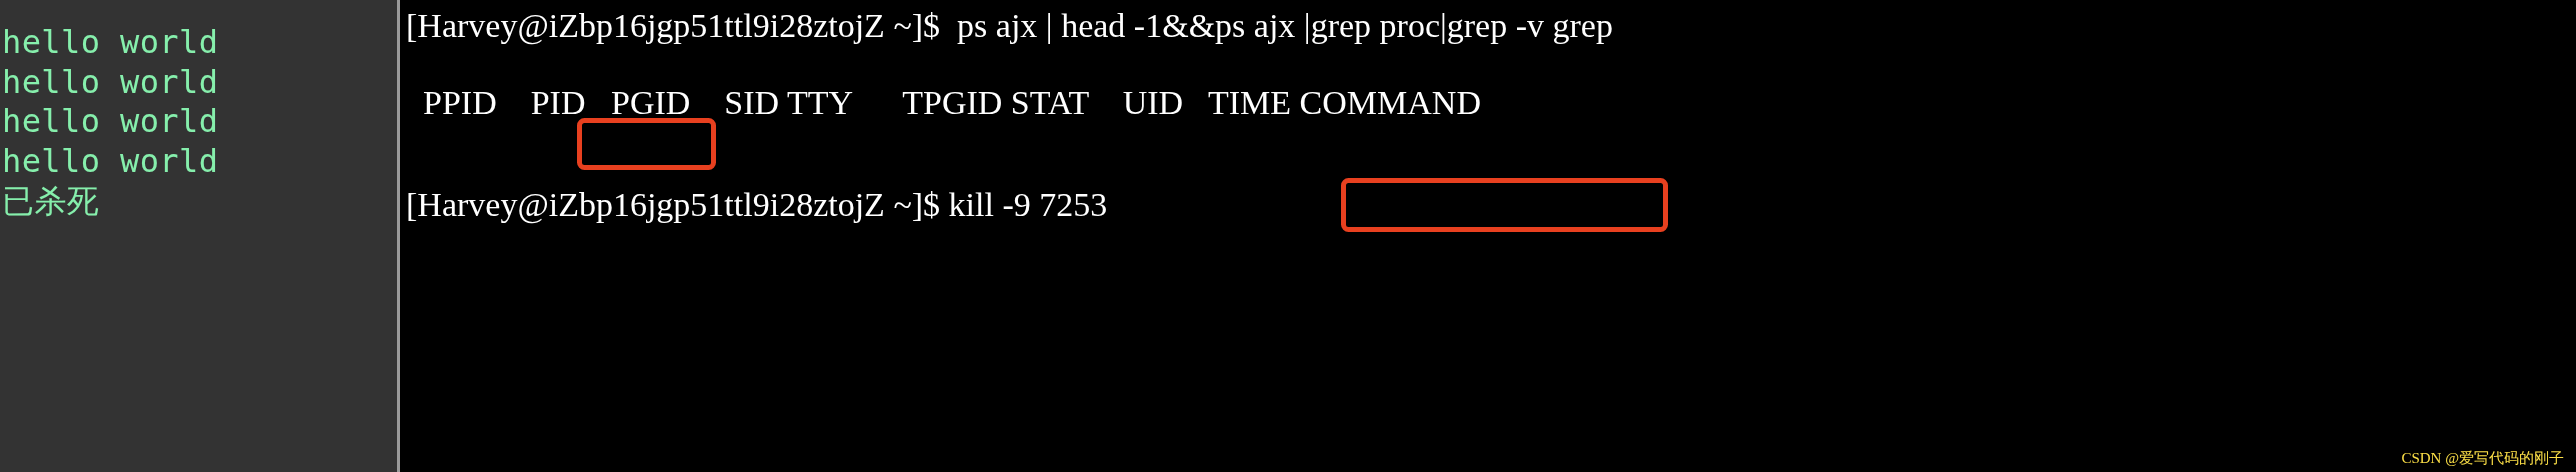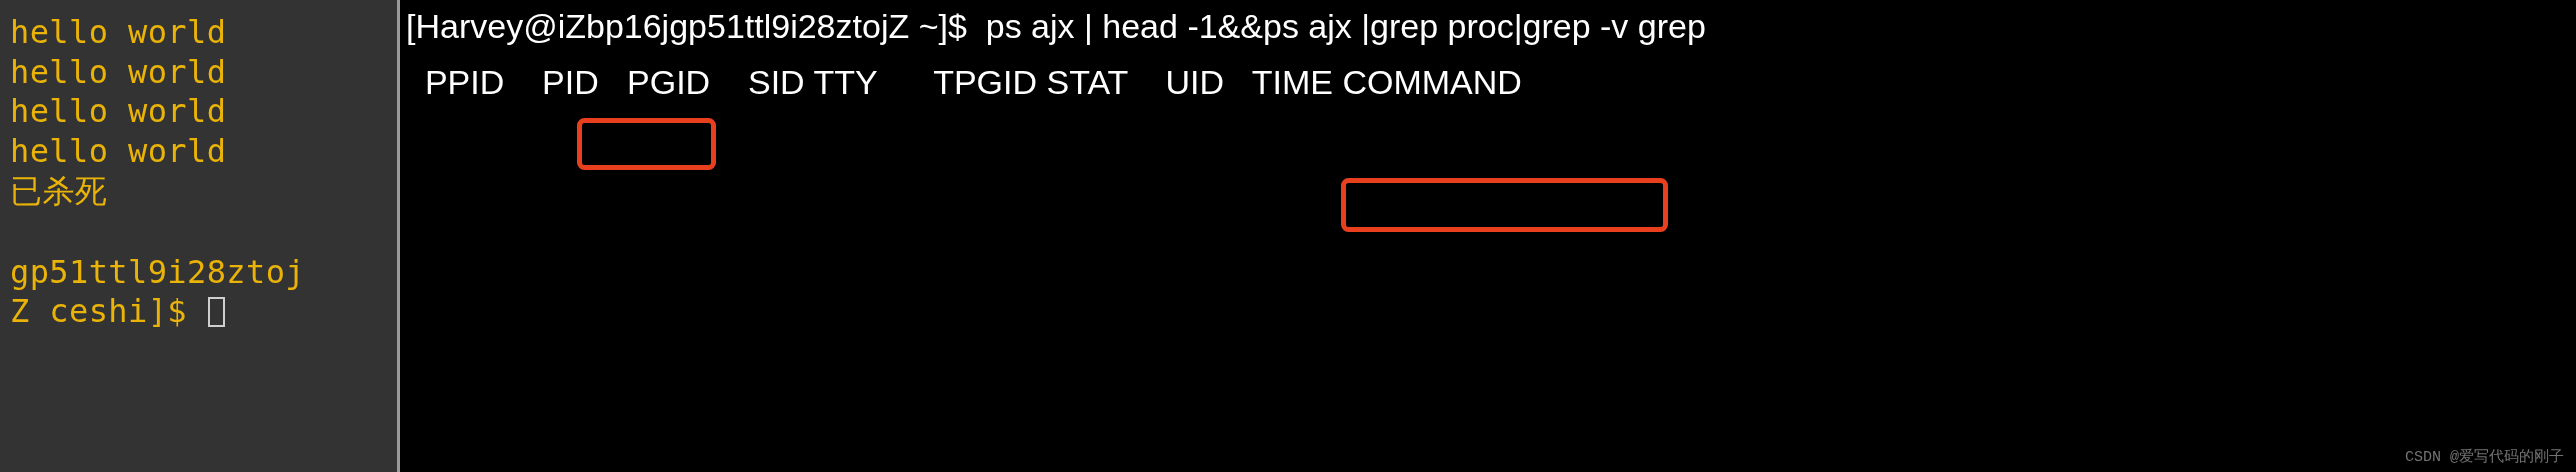--- a/index.html
+++ b/index.html
@@ -33,27 +33,28 @@
   #left-divider {
     position: absolute;
     left: 397px;
     top: 0;
     width: 3px;
     height: 473px;
     background: #9a9a9a;
   }
   .left-line {
     position: absolute;
-    left: 10px;
-    color: #eab308;
+    left: 2px;
+    color: #86efac;
     font-family: "DejaVu Sans Mono", "Liberation Mono", monospace;
     font-size: 32px;
     line-height: 32px;
     letter-spacing: 0.4px;
     white-space: pre;
+    margin-top: 10px;
   }
   .cursor-hollow {
     display: inline-block;
     width: 17px;
     height: 30px;
     border: 2.2px solid #cfcfcf;
     box-sizing: border-box;
     vertical-align: -5.2px;
     margin-left: 1.5px;
   }
@@ -65,21 +66,21 @@
     top: 0;
     width: 2176px;
     height: 473px;
     background: #000000;
     overflow: hidden;
   }
   .right-line {
     position: absolute;
     left: 6px;
     color: #ffffff;
-    font-family: Liberation Sans, sans-serif;
+    font-family: Liberation Serif, serif;
     font-size: 34px;
     line-height: 34px;
     letter-spacing: 0px;
     white-space: pre;
   }
   .cursor-block {
     display: inline-block;
     width: 19.4px;
     height: 34px;
     background: #ffffff;
@@ -105,46 +106,45 @@
     top: 178px;
     width: 327px;
     height: 54px;
   }
 
   
   #watermark {
     position: absolute;
     right: 12px;
     bottom: 6px;
-    color: #737373;
-    font-family: Liberation Mono, monospace;
+    color: #fde047;
+    font-family: Liberation Serif, serif;
     font-size: 15px;
     line-height: 18px;
     white-space: pre;
   }
 </style>
 </head>
 <body>
 
 <div id="screen">
 
   <div id="left-pane">
     <div class="left-line" style="top:16.4px;">hello world</div>
     <div class="left-line" style="top:56px;">hello world</div>
     <div class="left-line" style="top:95px;">hello world</div>
     <div class="left-line" style="top:135px;">hello world</div>
     <div class="left-line" style="top:175px;">已杀死</div>
-    <div class="left-line" style="top:256px;">gp51ttl9i28ztoj</div>
-    <div class="left-line" style="top:295px;"><span>Z ceshi]$ </span><span class="cursor-hollow"></span></div>
   </div>
   <div id="left-divider"></div>
 
   <div id="right-pane">
     <div class="right-line" style="top:9px;">[Harvey@iZbp16jgp51ttl9i28ztojZ ~]$  ps ajx | head -1&amp;&amp;ps ajx |grep proc|grep -v grep</div>
-    <div class="right-line" style="top:65px;">  PPID    PID   PGID    SID TTY      TPGID STAT    UID   TIME COMMAND</div>
+    <div class="right-line" style="top:86px;">  PPID    PID   PGID    SID TTY      TPGID STAT    UID   TIME COMMAND</div>
+    <div class="right-line" style="top:188px;">[Harvey@iZbp16jgp51ttl9i28ztojZ ~]$ kill -9 7253</div>
   </div>
 
   <div class="annot-box" id="annot-pid"></div>
   <div class="annot-box" id="annot-kill"></div>
 
   <div id="watermark">CSDN @爱写代码的刚子</div>
 
 </div>
 
 

